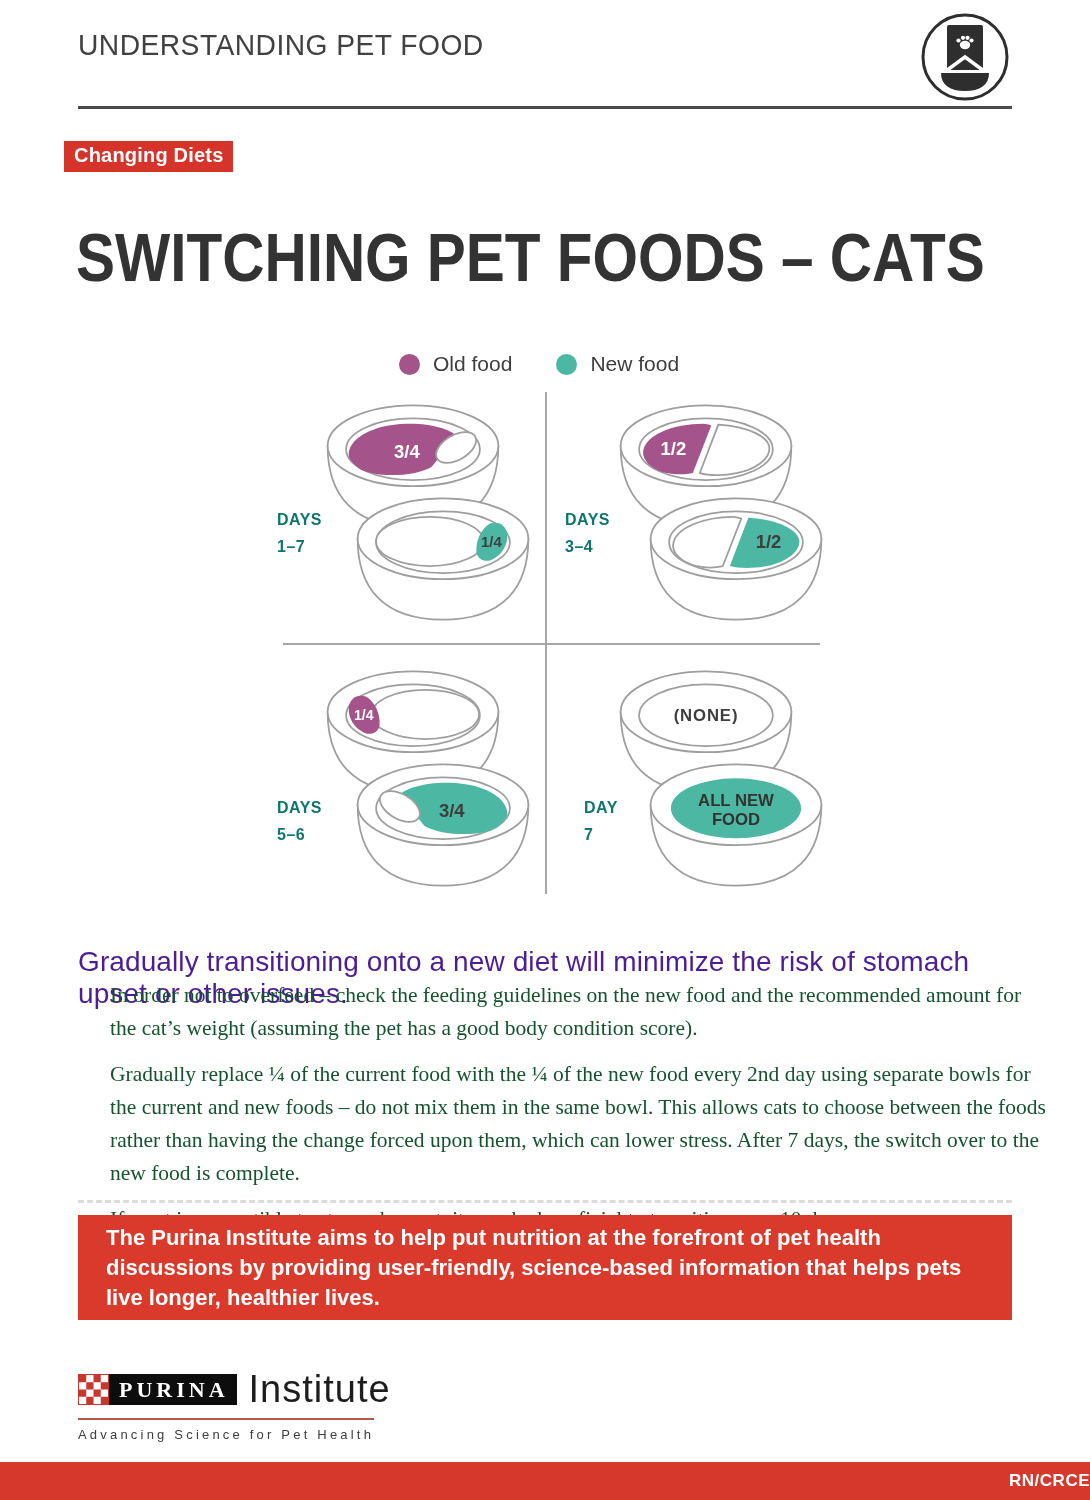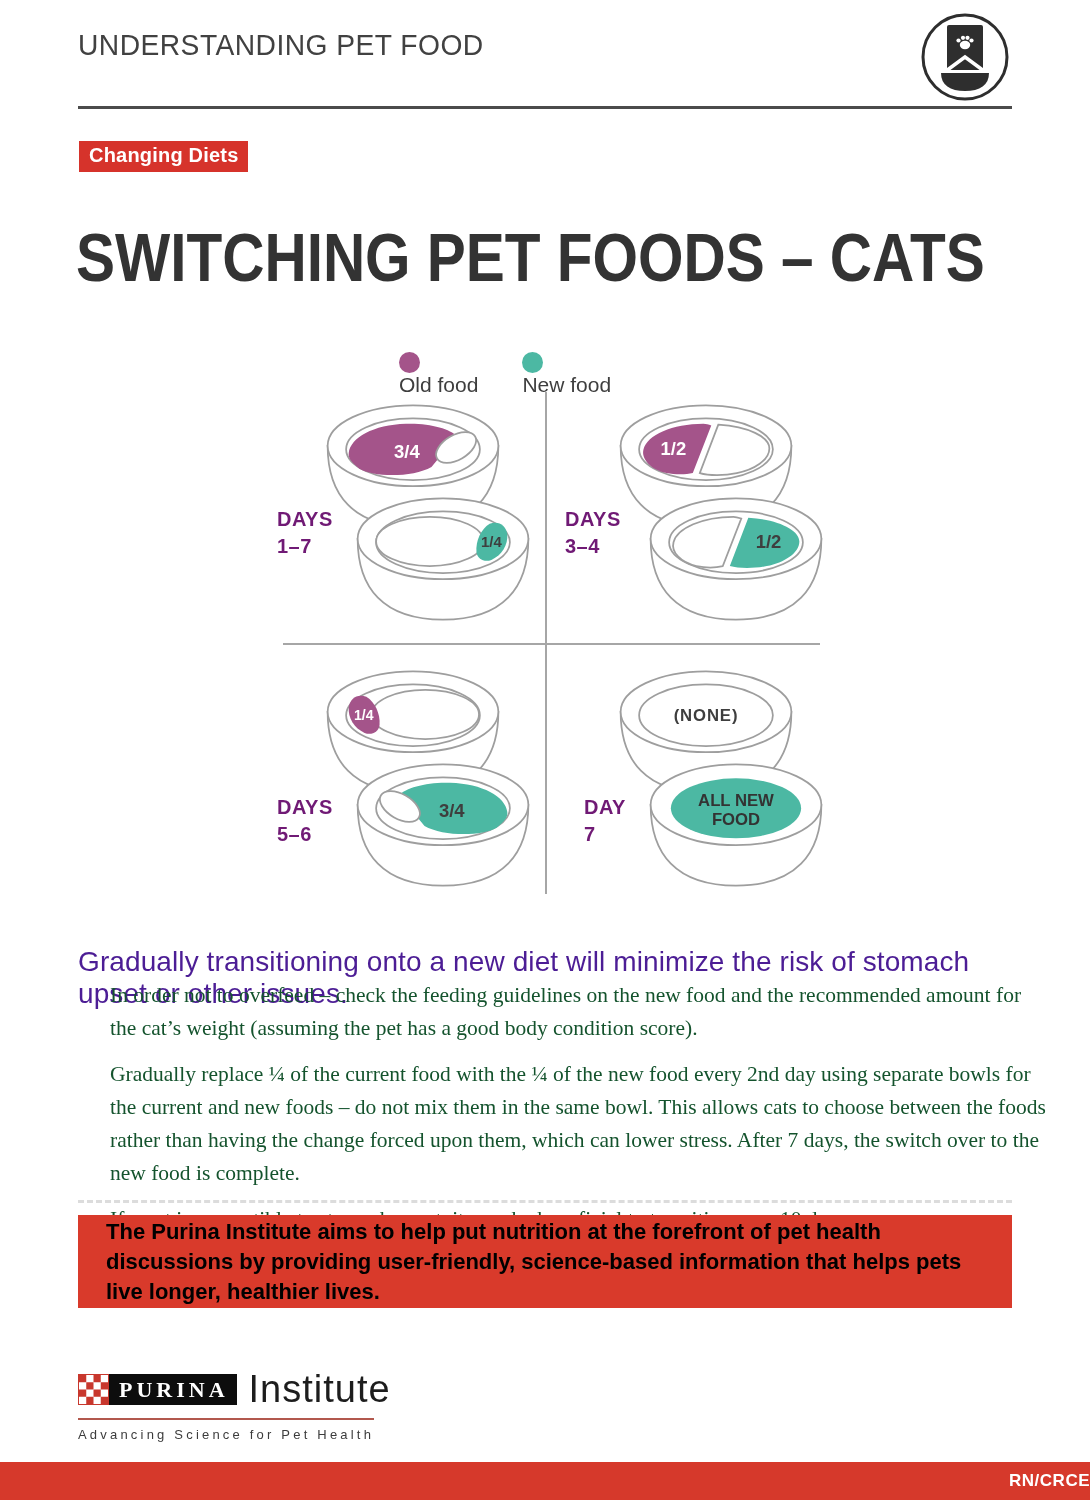--- a/index.html
+++ b/index.html
@@ -12,66 +12,66 @@
   
   .header-title {
     position:absolute; left:78px; top:28px;
     font-size:30px; font-weight:400; color:#414141; letter-spacing:0.5px;
     transform:scaleX(0.94); transform-origin:left center; white-space:nowrap;
   }
   .header-icon { position:absolute; left:920px; top:12px; }
   .header-rule { position:absolute; left:78px; top:106px; width:934px; height:3px; background:#4b4b4b; }
   
   .badge {
-    position:absolute; left:79px; top:141px;
+    position:absolute; left:64px; top:141px;
     background:#D6332B; color:#fff; font-size:20px; font-weight:700;
     padding:3px 10px 5px 10px; letter-spacing:0.2px;
   }
   
   .main-title {
     position:absolute; left:76px; top:218px;
     font-size:68px; font-weight:800; color:#333333; white-space:nowrap;
     letter-spacing:0px; transform:scaleX(0.86); transform-origin:left center;
   }
   
   .legend { position:absolute; left:399px; top:352px; display:flex; column-gap:44px; align-items:center; }
-  .legend-item { display:flex; column-gap:13px;flex-direction:column; }
+  .legend-item { display:flex; align-items:center; column-gap:13px; }
   .legend-label { font-size:21px; color:#3E3E3E; }
   
   .diagram { position:absolute; left:240px; top:388px; width:612px; height:512px; }
   .div-v { position:absolute; left:305px; top:4px; width:2px; height:502px; background:#a6a6a6; }
   .div-h { position:absolute; left:43px; top:255px; width:537px; height:2px; background:#a6a6a6; }
   .bowl { position:absolute; width:176px; height:132px; }
   .q1-top{left:85px;  top:12px;}  .q1-bot{left:115px; top:105px;}
   .q2-top{left:378px; top:12px;}  .q2-bot{left:408px; top:105px;}
   .q3-top{left:85px;  top:278px;} .q3-bot{left:115px; top:371px;}
   .q4-top{left:378px; top:278px;} .q4-bot{left:408px; top:371px;}
   .bowl .outline { fill:#ffffff; stroke:#9e9e9e; stroke-width:2; }
   .bowl text { font-family:"Liberation Sans", sans-serif; font-weight:700; text-anchor:middle; }
   .day-label {
-    position:absolute; width:100px; font-size:20px; font-weight:700;
-    color:#701a75; line-height:27px; letter-spacing:0.5px;
+    position:absolute; width:100px; font-size:16px; font-weight:700;
+    color:#0f766e; line-height:27px; letter-spacing:0.5px;
   }
   .dl1{left:37px; top:118px;} .dl2{left:325px; top:118px;}
   .dl3{left:37px; top:406px;} .dl4{left:344px; top:406px;}
   
   .callout {
     position:absolute; left:78px; top:946px; width:940px;
     font-size:28px; color:#4c1d95; letter-spacing:0.1px;
   }
   .paragraphs {
     position:absolute; left:78px; top:979px; width:940px;
     font-family:"Liberation Serif", serif; font-size:21.5px; color:#14532d; line-height:33px;margin-left:32px;
   }
   .paragraphs p { margin-bottom:13px; }
   
   .dashed-rule { position:absolute; left:78px; top:1200px; width:934px; border-top:3px dashed #dcdcdc; }
   .banner {
-    position:absolute; left:78px; top:1215px; width:934px; height:93px;
-    background:#D93A2B; color:#000000; font-size:22px; font-weight:700;
+    position:absolute; left:78px; top:1215px; width:934px; height:105px;
+    background:#D93A2B; color:#ffffff; font-size:22px; font-weight:700;
     line-height:30px; padding:17px 28px; display:flex; align-items:center;
   }
   
   .logo { position:absolute; left:78px; top:1368px; }
   .logo-row { display:flex; align-items:center; }
   .purina-box {
     background:#0d0d0d; color:#ffffff; height:31px; display:flex; align-items:center;
     font-family:"Liberation Serif", serif; font-weight:700; font-size:22px;
     letter-spacing:4px; padding:0 8px 0 10px;
   }

